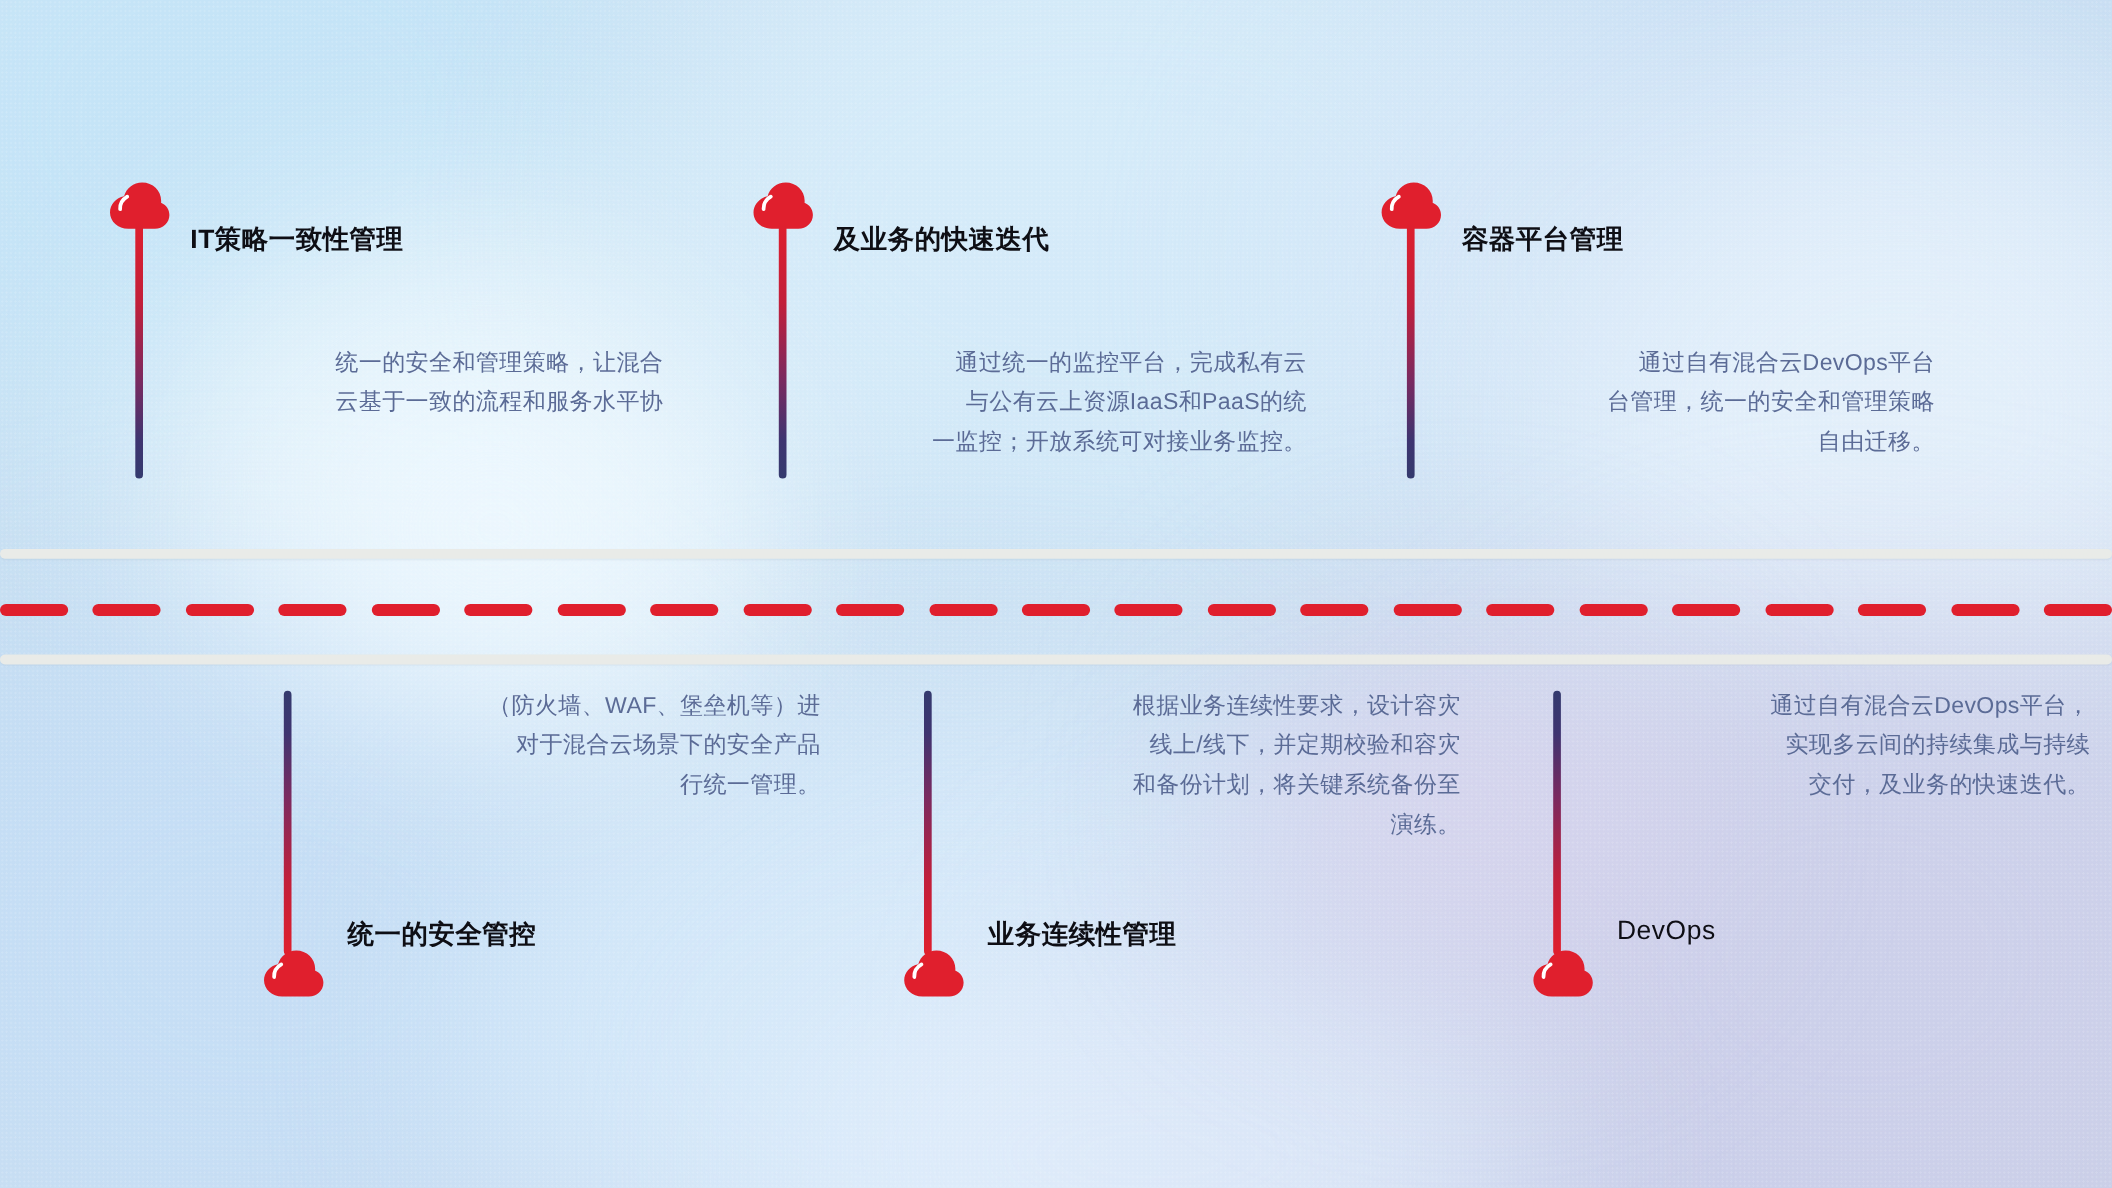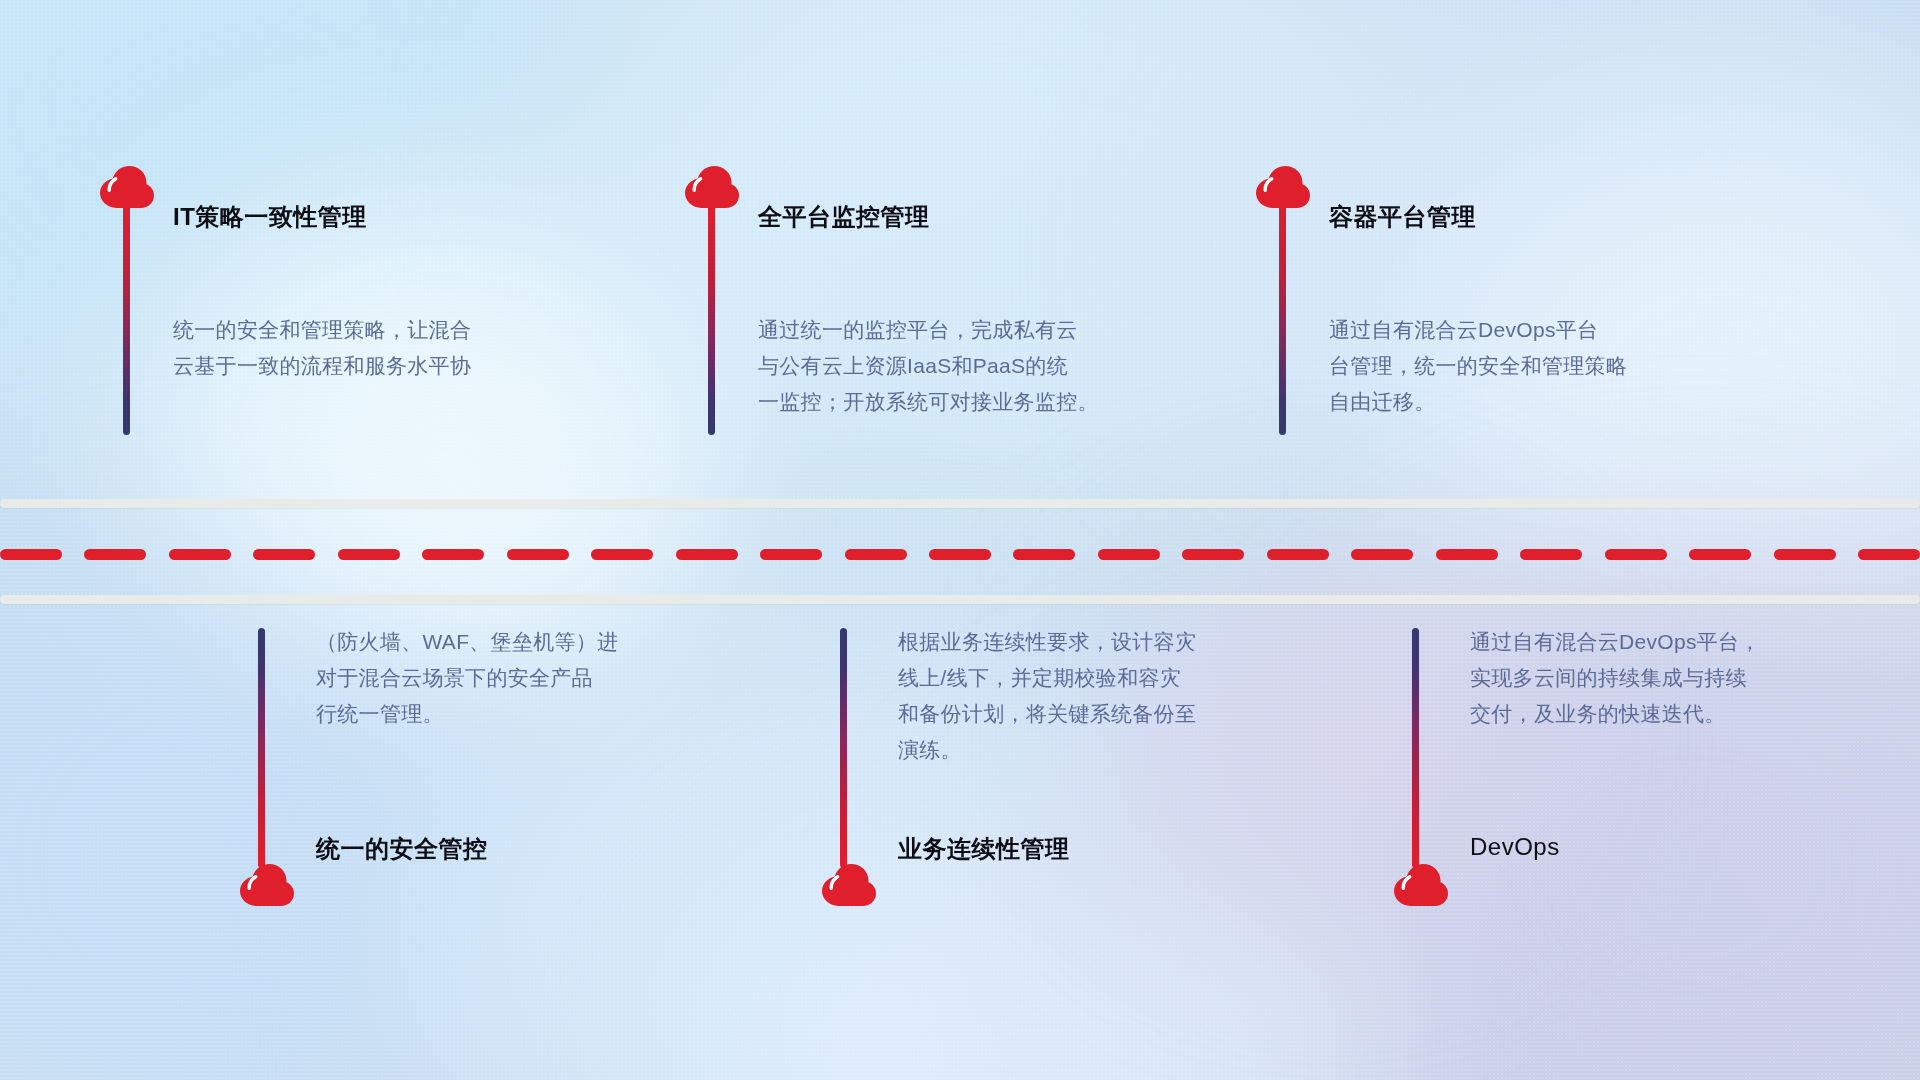--- a/index.html
+++ b/index.html
@@ -52,21 +52,21 @@
 
   .stem { position:absolute; width:7px; border-radius:4px; }
   .stem.down { background:linear-gradient(180deg,#e01f2d 0%, #c21f3a 32%, #7a2a60 62%, #3e3470 85%, #343a6e 100%); }
   .stem.up   { background:linear-gradient(180deg,#343a6e 0%, #3e3470 16%, #7a2a60 40%, #c21f3a 72%, #e01f2d 100%); }
 
   .heading { position:absolute; font-size:24px; font-weight:bold; color:#0e0e14;
              letter-spacing:.5px; white-space:nowrap; }
   .heading.thin { font-weight:normal; }
 
   .body { position:absolute; font-size:21px; line-height:36px; color:#5b6b96;
-          width:430px; letter-spacing:.3px; }
+          width:430px; letter-spacing:.3px;text-align:right; }
   .body .ln { display:block; white-space:nowrap; }
 
   
   .top-col .cloud { top:0; left:0; }
   .top-col .stem  { top:38px; left:27px; height:235px; }
   .top-col .heading { top:39px; left:77px; }
   .top-col .body    { top:150px; left:77px; }
 
   
   .bot-col .stem    { top:0; left:0; height:240px; }
@@ -140,21 +140,21 @@
 </div>
 
 <div class="col top-col" id="top-1" style="left:681px; top:162px;">
   <span class="cloud">
       <svg viewBox="0 0 62 48" xmlns="http://www.w3.org/2000/svg">
         <path fill="#e01f2d" d="M20.5 46C11.4 46 4 39.3 4 31.1c0-7.1 5.4-13.1 12.8-14.6C18.6 9.4 25.3 4 33.3 4 42.8 4 50.5 11.4 50.5 20.5c0 .6 0 1.2-.1 1.8 4.6 1.9 7.6 6.2 7.6 11.1C58 40.4 52.1 46 44.8 46H20.5z"></path>
         <path fill="none" stroke="#ffffff" stroke-width="3.4" stroke-linecap="round" d="M13.2 28.2c-.2-4.6 2.3-9 6.5-11.4"></path>
       </svg>
     </span>
   <div class="stem down"></div>
-  <div class="heading">全平台监控管理</div>
+  <div class="heading">及业务的快速迭代</div>
   <div class="body" id="top-1-body">
       <span class="ln">通过统一的监控平台，完成私有云</span>
       <span class="ln">与公有云上资源IaaS和PaaS的统</span>
       <span class="ln">一监控；开放系统可对接业务监控。</span>
     </div>
 </div>
 
 <div class="col top-col" id="top-2" style="left:1252px; top:162px;">
   <span class="cloud">
       <svg viewBox="0 0 62 48" xmlns="http://www.w3.org/2000/svg">

